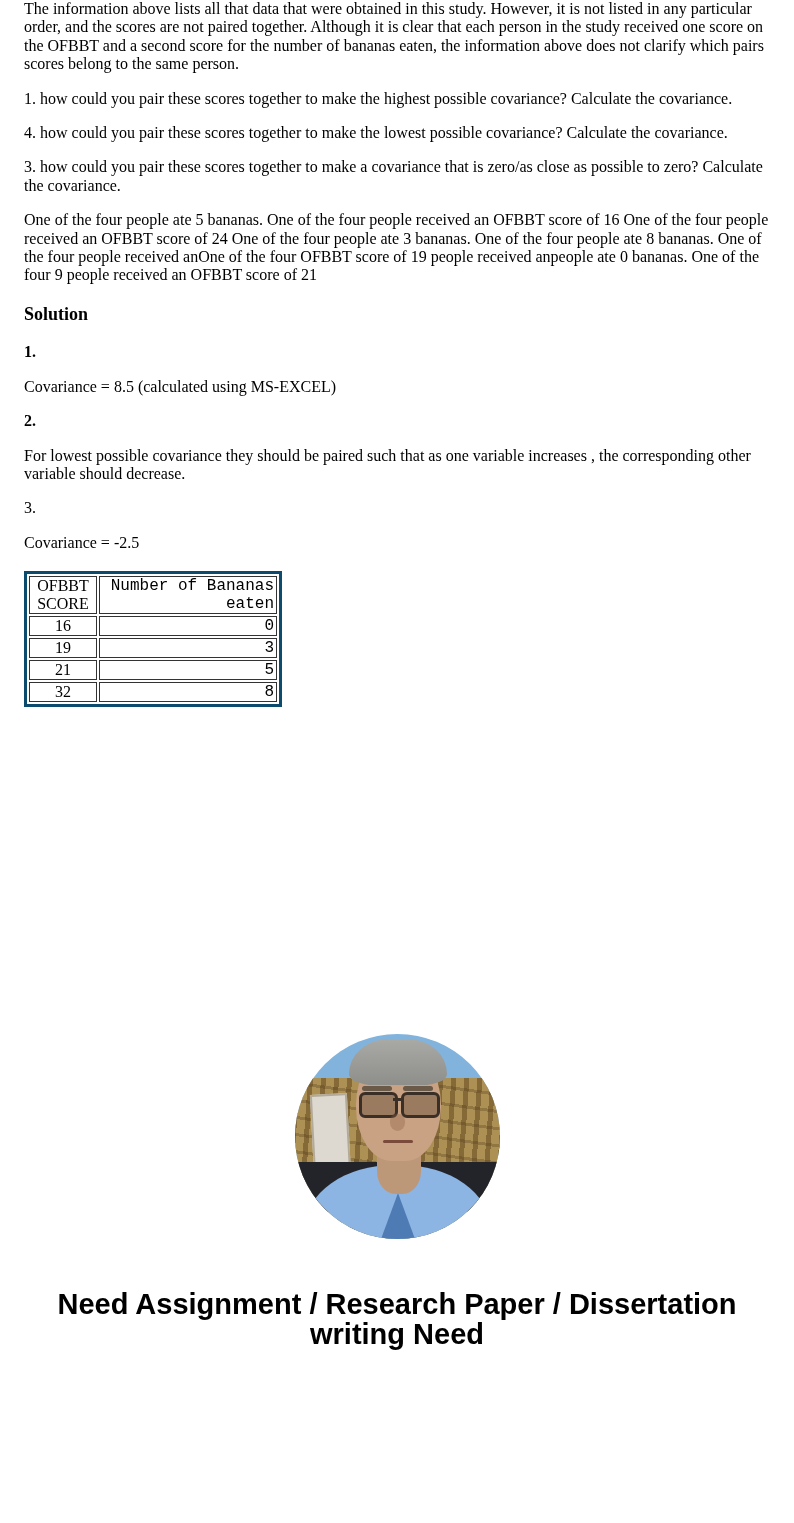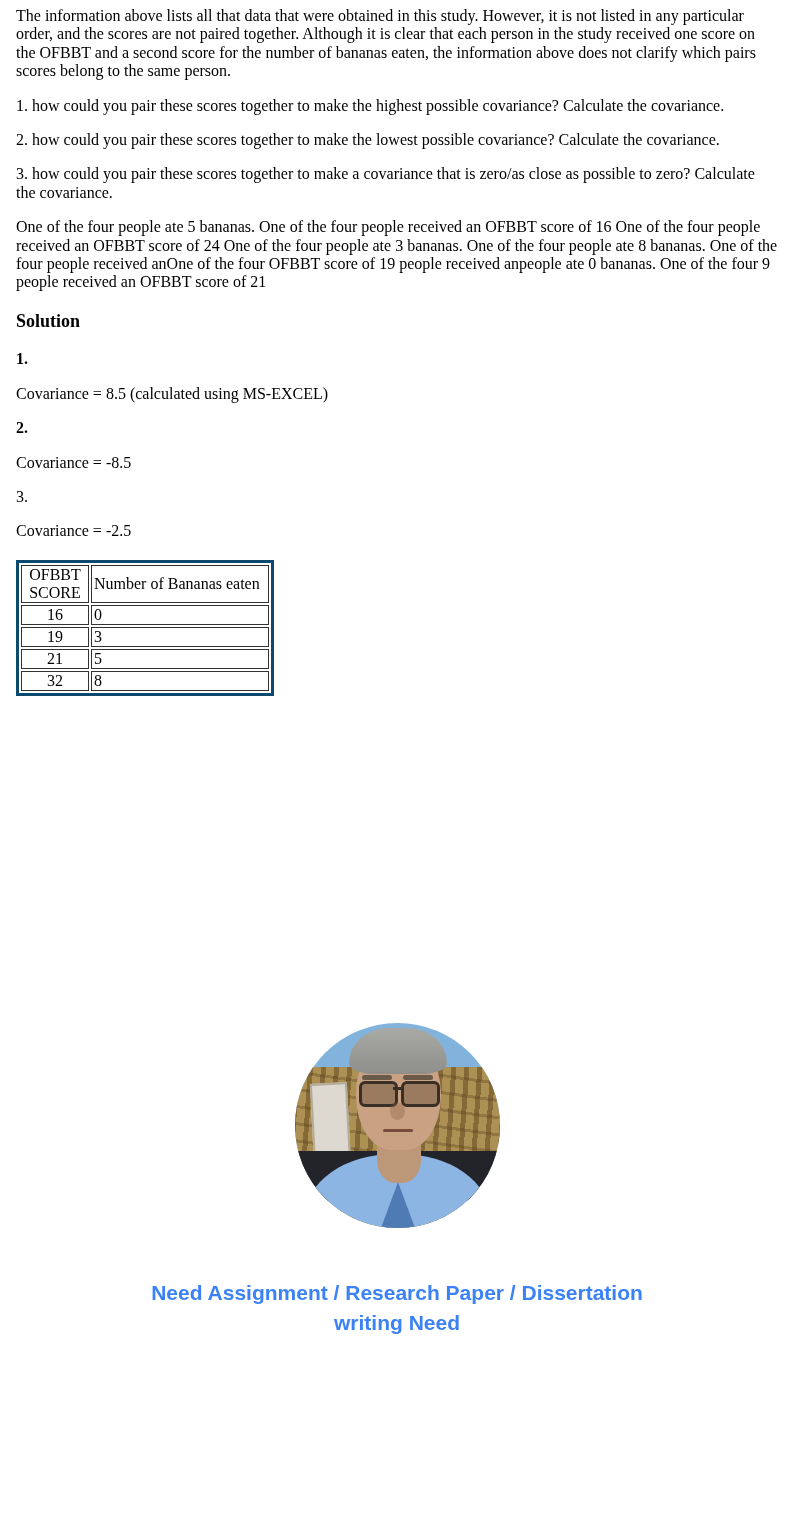--- a/index.html
+++ b/index.html
@@ -1,37 +1,37 @@
 <!DOCTYPE html>
 <html><head>
 <meta charset="utf-8">
 <style>
   html,body { margin:0; padding:0; background:#ffffff; }
   body {
     width:794px; height:1523px; overflow:hidden;
     font-family:"Liberation Serif", serif;
     font-size:16px; line-height:1.15; color:#000;
   }
-  .doc { margin:0 16px; padding-top:7px; }
+  .doc { margin:0 24px; }
   .doc p { margin:16px 0; }
   .doc p.first { margin-top:0; }
   .doc p.bold { font-weight:bold; }
   h3.solution { font-size:18px; font-weight:bold; margin:19px 0; }
 
   
   table.scores {
     border-collapse:separate; border-spacing:2px;
     border:3px solid #0c4a6e; margin-top:19px;
   }
   table.scores td {
     border:1px solid #333; padding:0 2px; line-height:18px;
     vertical-align:middle;
   }
   td.c1 { width:62px; text-align:center; }
-  td.c2 { width:172px; text-align:left; }
+  td.c2 { width:172px; text-align:right;font-family:Liberation Mono, monospace; }
 
   
   .avatar {
     position:relative; width:205px; height:205px;
     margin:327px auto 0 auto; border-radius:50%; overflow:hidden;
   }
   .av-sky { position:absolute; inset:0; background:#82b3dc; }
   .av-curtain {
     position:absolute; left:0; right:0; top:44px; bottom:0;
     background:
@@ -76,43 +76,43 @@
   .av-bridge { position:absolute; top:64px; left:98px; width:10px; height:3px; background:#3a2f26; }
   .av-nose { position:absolute; left:95px; top:80px; width:15px; height:17px;
     background:rgba(140,95,65,0.35); border-radius:40% 40% 50% 50%; }
   .av-mouth { position:absolute; left:88px; top:106px; width:30px; height:3px;
     background:#7a4a3a; border-radius:2px; }
 
   
   .footer {
     margin-top:50px; text-align:center;
     font-family:"Liberation Sans", sans-serif;
-    font-weight:bold; font-size:21px; line-height:30px; color:#3b82f6;
+    font-weight:bold; font-size:29px; line-height:30px; color:#000000;
   }
 </style>
 </head>
 <body>
 
 <div class="doc">
 
   <p class="first">The information above lists all that data that were obtained in this study. However, it is not listed in any particular order, and the scores are not paired together. Although it is clear that each person in the study received one score on the OFBBT and a second score for the number of bananas eaten, the information above does not clarify which pairs scores belong to the same person.</p>
 
   <p>1. how could you pair these scores together to make the highest possible covariance? Calculate the covariance.</p>
-  <p>2. how could you pair these scores together to make the lowest possible covariance? Calculate the covariance.</p>
+  <p>4. how could you pair these scores together to make the lowest possible covariance? Calculate the covariance.</p>
   <p>3. how could you pair these scores together to make a covariance that is zero/as close as possible to zero? Calculate the covariance.</p>
 
   <p>One of the four people ate 5 bananas. One of the four people received an OFBBT score of 16 One of the four people received an OFBBT score of 24 One of the four people ate 3 bananas. One of the four people ate 8 bananas. One of the four people received anOne of the four OFBBT score of 19 people received anpeople ate 0 bananas. One of the four 9 people received an OFBBT score of 21</p>
 
   <h3 class="solution">Solution</h3>
 
   <p class="bold">1.</p>
   <p>Covariance = 8.5 (calculated using MS-EXCEL)</p>
 
   <p class="bold">2.</p>
-  <p>Covariance = -8.5</p>
+  <p>For lowest possible covariance they should be paired such that as one variable increases , the corresponding other variable should decrease.</p>
 
   <p>3.</p>
   <p>Covariance = -2.5</p>
 
   <table class="scores">
     <tbody>
       <tr>
         <td class="c1">OFBBT SCORE</td>
         <td class="c2">Number of Bananas eaten</td>
       </tr>

